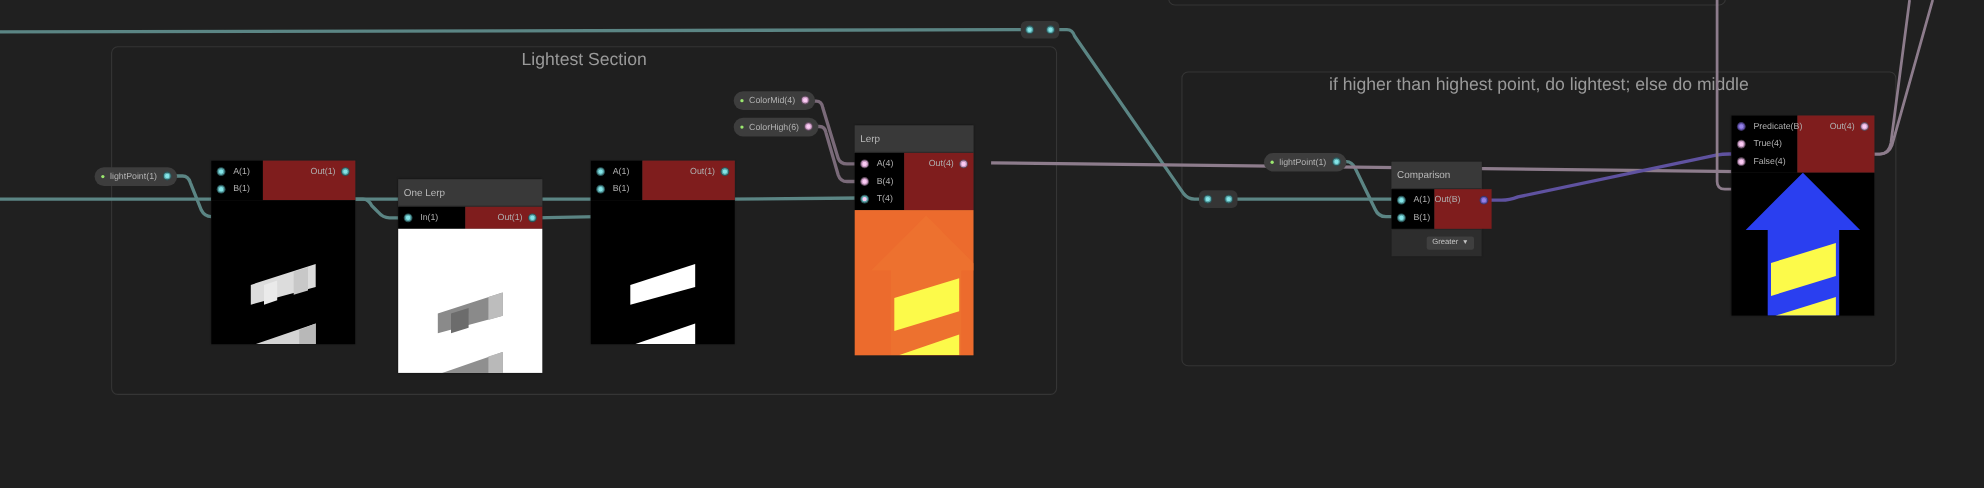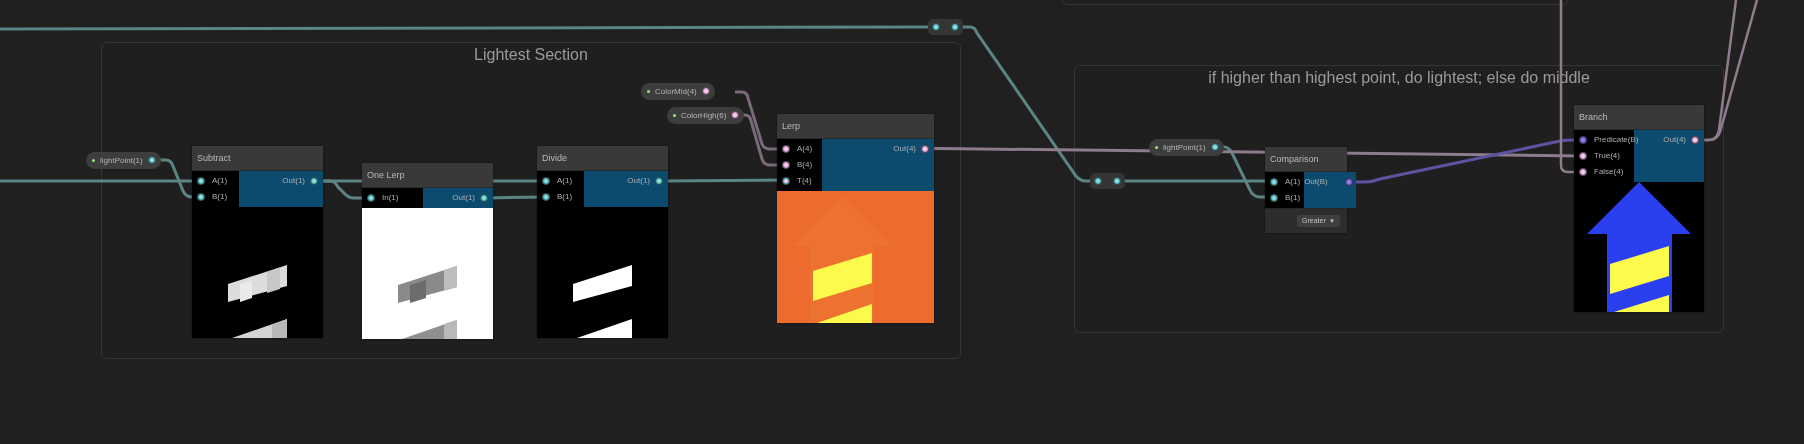--- a/index.html
+++ b/index.html
@@ -4,21 +4,21 @@
 <style>
   html,body{margin:0;padding:0;}
   body{width:1804px;height:444px;background:#202020;position:relative;overflow:hidden;font-family:"Liberation Sans",sans-serif;}
   .wires{position:absolute;left:0;top:0;width:1804px;height:444px;z-index:1;pointer-events:none;}
   .group{position:absolute;border:1px solid #353535;border-radius:6px;background:rgba(32,32,32,0.35);z-index:0;}
   .group-title{position:absolute;left:0;right:0;top:3px;text-align:center;color:#9a9a9a;font-size:16px;}
   .node{position:absolute;background:#2d2d2d;z-index:2;box-shadow:0 0 2px rgba(0,0,0,0.6);}
   .node-header{height:24px;background:#393939;color:#b9b9b9;font-size:9px;line-height:24px;padding-left:5px;border-bottom:1px solid #2a2a2a;}
   .ports{display:flex;}
   .ports-in{background:#000000;padding:2px 0;}
-  .ports-out{flex:1;padding:2px 0;background:#0c4a6e;}
+  .ports-out{flex:1;padding:2px 0;background:#7f1d1d;}
   .port{height:16px;line-height:16px;font-size:8px;color:#b0b0b0;position:relative;white-space:nowrap;}
   .ports-in .port{padding-left:20px;padding-right:12px;}
   .ports-out .port{text-align:right;padding-right:18px;}
   .dot{position:absolute;top:5px;width:6px;height:6px;border-radius:50%;box-sizing:border-box;}
   .ports-in .dot{left:6px;}
   .ports-out .dot{right:6px;}
   .dot.float{background:#84e4e7;border:1px solid #5aa7aa;box-shadow:0 0 0 1px #2a5558;}
   .dot.vec4{background:#fbcbf4;border:1px solid #c99bc3;box-shadow:0 0 0 1px #5e4a5c;}
   .dot.bool{background:#9481e6;border:1px solid #6c5bbb;box-shadow:0 0 0 1px #3d3468;}
   .preview{position:relative;overflow:hidden;}
@@ -86,38 +86,37 @@
 <div class="reroute" style="left:1090px;top:173px;">
   <span class="dot float" style="left:5px;"></span>
   <span class="dot float" style="right:5px;"></span>
 </div>
 
 <div class="prop" style="left:86px;top:152px;">
   <span class="pdot"></span>
   <span>lightPoint(1)</span>
   <span class="dot float"></span>
 </div>
-<div class="prop" style="left:641px;top:83px;">
+<div class="prop" style="left:667px;top:83px;">
   <span class="pdot"></span>
   <span>ColorMid(4)</span>
   <span class="dot vec4"></span>
 </div>
 <div class="prop" style="left:667px;top:107px;">
   <span class="pdot"></span>
   <span>ColorHigh(6)</span>
   <span class="dot vec4"></span>
 </div>
 <div class="prop" style="left:1149px;top:139px;">
   <span class="pdot"></span>
   <span>lightPoint(1)</span>
   <span class="dot float"></span>
 </div>
 
 <div class="node" style="left:192px;top:146px;width:131px;">
-  <div class="node-header">Subtract</div>
   <div class="ports">
     <div class="ports-in">
       <div class="port"><span class="dot float"></span><span>A(1)</span></div>
       <div class="port"><span class="dot float"></span><span>B(1)</span></div>
     </div>
     <div class="ports-out">
       <div class="port"><span>Out(1)</span><span class="dot float"></span></div>
     </div>
   </div>
   <div class="preview" style="height:131px;background:#000;">
@@ -146,39 +145,38 @@
       <polygon points="36,95 36,77 95,58 95,79" fill="#8a8a8a"></polygon>
       <polygon points="48,77 64,72 64,90 48,95" fill="#6c6c6c"></polygon>
       <polygon points="82,62 95,58 95,79 82,83" fill="#bdbdbd"></polygon>
       <polygon points="40,131 95,112 95,131" fill="#8f8f8f"></polygon>
       <polygon points="82,116 95,112 95,131 82,131" fill="#b9b9b9"></polygon>
     </svg>
   </div>
 </div>
 
 <div class="node" style="left:537px;top:146px;width:131px;">
-  <div class="node-header">Divide</div>
   <div class="ports">
     <div class="ports-in">
       <div class="port"><span class="dot float"></span><span>A(1)</span></div>
       <div class="port"><span class="dot float"></span><span>B(1)</span></div>
     </div>
     <div class="ports-out">
       <div class="port"><span>Out(1)</span><span class="dot float"></span></div>
     </div>
   </div>
   <div class="preview" style="height:131px;background:#000;">
     <svg width="131" height="131" viewBox="0 0 131 131">
       <polygon points="36,95 36,77 95,58 95,79" fill="#ffffff"></polygon>
       <polygon points="40,131 95,112 95,131" fill="#ffffff"></polygon>
     </svg>
   </div>
 </div>
 
-<div class="node" style="left:777px;top:114px;width:157px;">
+<div class="node" style="left:777px;top:114px;width:108px;">
   <div class="node-header">Lerp</div>
   <div class="ports">
     <div class="ports-in" style="width:45px;">
       <div class="port"><span class="dot vec4"></span><span>A(4)</span></div>
       <div class="port"><span class="dot vec4"></span><span>B(4)</span></div>
       <div class="port"><span class="dot float" style="background:#fbcbf4;"></span><span>T(4)</span></div>
     </div>
     <div class="ports-out">
       <div class="port"><span>Out(4)</span><span class="dot vec4"></span></div>
     </div>
@@ -205,21 +203,20 @@
   </div>
   <div style="border-top:1px solid #262626;">
     <div class="dropdown">
       <span>Greater</span>
       <span class="caret">▼</span>
     </div>
   </div>
 </div>
 
 <div class="node" style="left:1574px;top:105px;width:130px;">
-  <div class="node-header">Branch</div>
   <div class="ports">
     <div class="ports-in" style="width:60px;padding-right:0;">
       <div class="port"><span class="dot bool"></span><span>Predicate(B)</span></div>
       <div class="port"><span class="dot vec4"></span><span>True(4)</span></div>
       <div class="port"><span class="dot vec4"></span><span>False(4)</span></div>
     </div>
     <div class="ports-out">
       <div class="port"><span>Out(4)</span><span class="dot vec4"></span></div>
     </div>
   </div>

